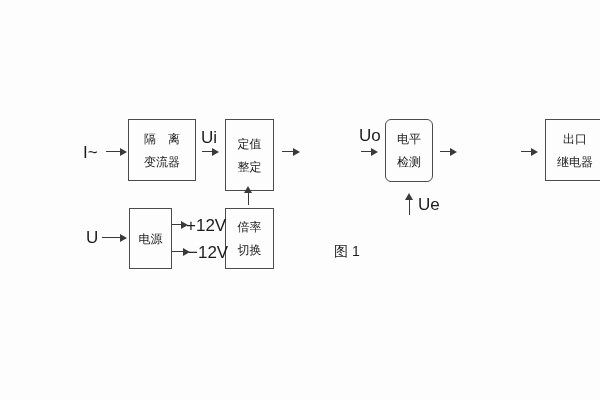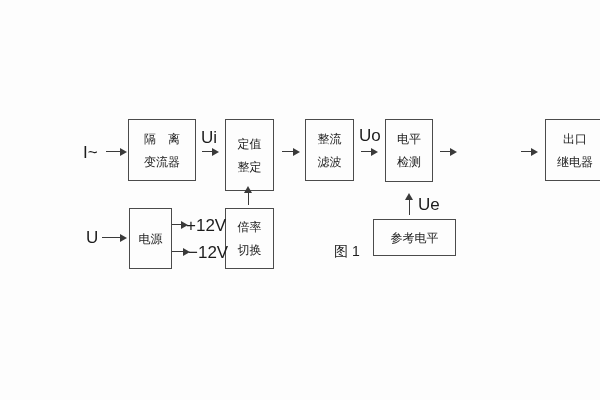--- a/index.html
+++ b/index.html
@@ -52,48 +52,41 @@
   <div class="box" style="left:88px;top:119px;width:68px;height:62px;">
     <span>隔　离</span>
     <span>变流器</span>
   </div>
 
   <div class="box" style="left:185px;top:119px;width:49px;height:72px;">
     <span>定值</span>
     <span>整定</span>
   </div>
 
-  <div class="box" style="left:265px;top:119px;width:49px;height:62px;">
-    <span>整流</span>
-    <span>滤波</span>
-  </div>
 
-  <div class="box" style="left:345px;top:119px;width:48px;height:63px;">
+  <div class="box" style="left:345px;top:119px;width:48px;height:63px;border-radius:6px;">
     <span>电平</span>
     <span>检测</span>
   </div>
 
 
   <div class="box" style="left:505px;top:119px;width:60px;height:62px;">
     <span>出口</span>
     <span>继电器</span>
   </div>
 
   <div class="box" style="left:89px;top:208px;width:43px;height:61px;">
     <span>电源</span>
   </div>
 
   <div class="box" style="left:185px;top:208px;width:49px;height:61px;">
     <span>倍率</span>
     <span>切换</span>
   </div>
 
-  <div class="box" style="left:333px;top:219px;width:83px;height:37px;">
-    <span>参考电平</span>
-  </div>
 
   <span class="lbl" style="left:43px;top:146px;">I~</span>
   <span class="lbl" style="left:46px;top:231px;">U</span>
   <span class="lbl" style="left:161px;top:131px;">Ui</span>
   <span class="lbl" style="left:319px;top:129px;">Uo</span>
   <span class="lbl" style="left:378px;top:198px;">Ue</span>
   <span class="lbl" style="left:146px;top:219px;">+12V</span>
   <span class="lbl" style="left:148px;top:246px;">−12V</span>
   <span class="lbl caption" style="left:294px;top:245px;">图 1</span>
 

